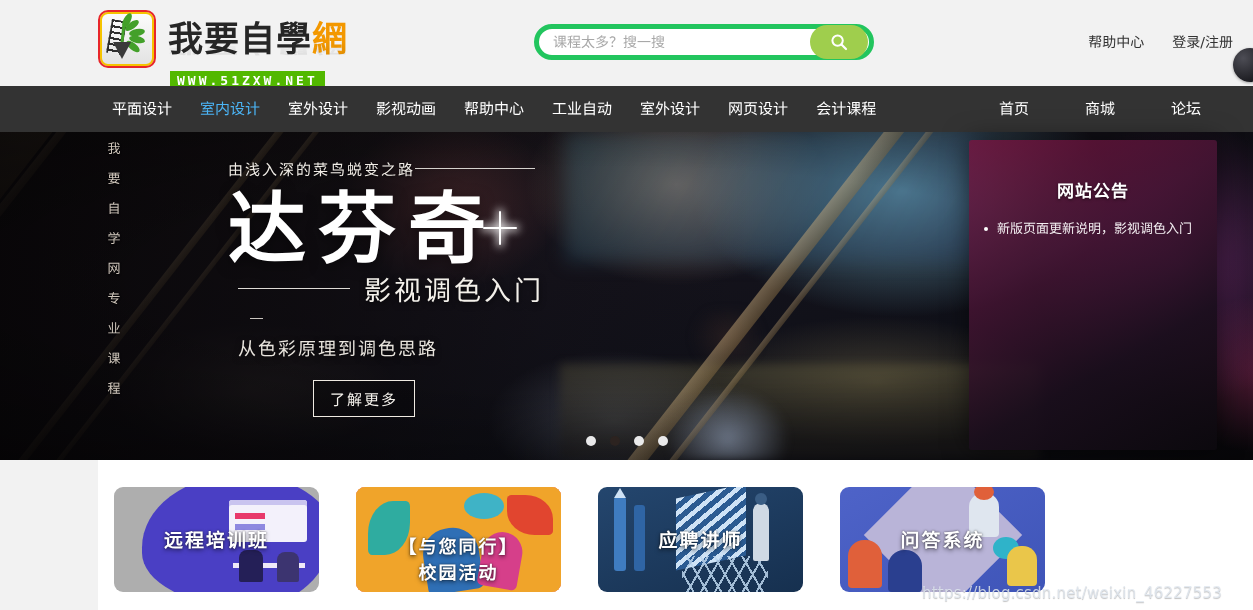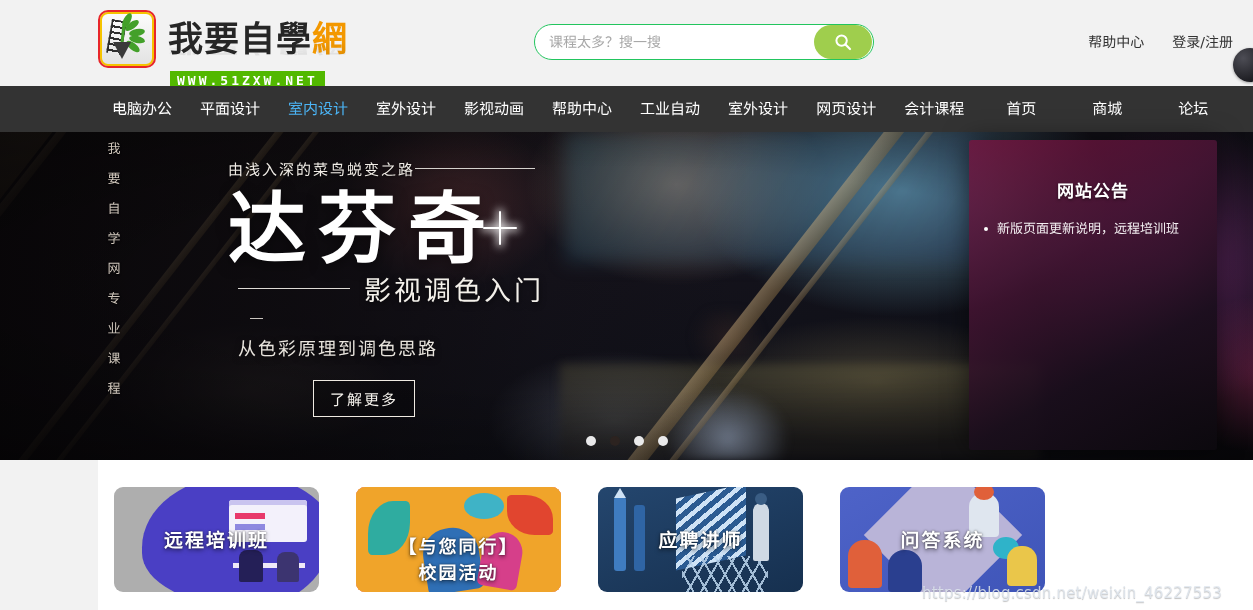--- a/index.html
+++ b/index.html
@@ -80,21 +80,21 @@
     font-family: "DejaVu Sans Mono", monospace;
     font-size: 13px; font-weight: bold; letter-spacing: 3px;
     padding: 2px 7px 2px 7px; line-height: 15px;
     display: inline-block;
   }
 
   
   .search {
     position: absolute; left: 534px; top: 24px;
     width: 340px; height: 36px;
-    border: 1px solid #22c55e; border-radius: 18px; background: #fff;
+    border: 5px solid #22c55e; border-radius: 18px; background: #fff;
     display: flex; align-items: center; gap: 40px;
   }
   .search input {
     border: 0; outline: 0; background: transparent;
     flex: 1; height: 34px; padding: 0 14px;
     font-size: 14px; color: #333;
     font-family: "DejaVu Sans", sans-serif;
   }
   .search input::placeholder { color: #a8a8a8; }
   .search-btn {
@@ -475,21 +475,20 @@
     <div class="top-links">
       <a>帮助中心</a>
       <a>登录/注册</a>
     </div>
 
     <div class="side-widget"></div>
   </div>
 
   <div class="nav">
     <div class="nav-left">
-      <div class="nav-item">电脑办公</div>
       <div class="nav-item">平面设计</div>
       <div class="nav-item active">室内设计</div>
       <div class="nav-item">室外设计</div>
       <div class="nav-item">影视动画</div>
       <div class="nav-item">帮助中心</div>
       <div class="nav-item">工业自动</div>
       <div class="nav-item">室外设计</div>
       <div class="nav-item">网页设计</div>
       <div class="nav-item">会计课程</div>
     </div>
@@ -550,21 +549,21 @@
       <span>影视调色入门</span>
     </div>
     <div class="tick"></div>
     <div class="tagline">从色彩原理到调色思路</div>
     <div class="cta">了解更多</div>
   </div>
 
   <div class="announce">
     <div class="announce-title">网站公告</div>
     <ul class="announce-list">
-      <li>新版页面更新说明，远程培训班</li>
+      <li>新版页面更新说明，影视调色入门</li>
     </ul>
   </div>
 
   <div class="cards-band">
     <div class="cards-inner">
       <div class="cards">
 
         <div class="card">
           <div class="art art1">
             <span class="blob"></span>

